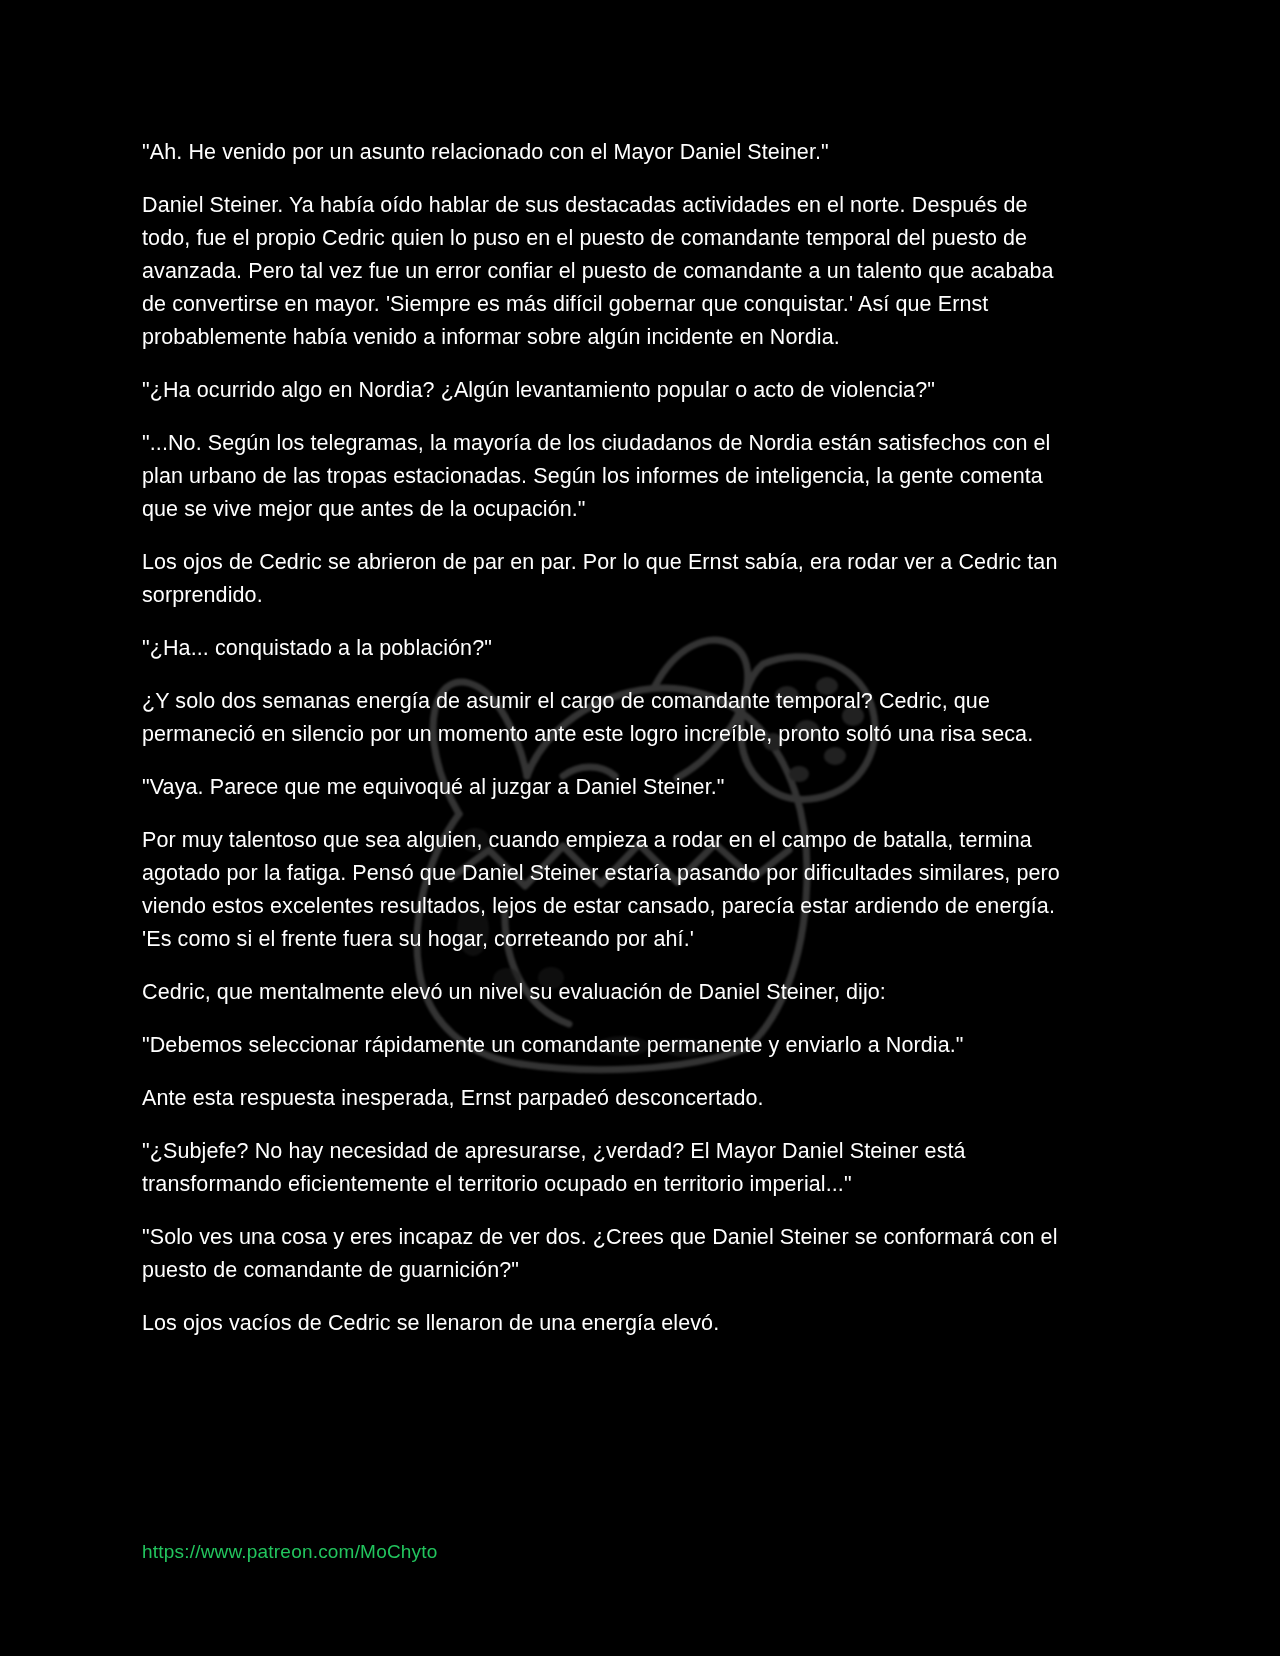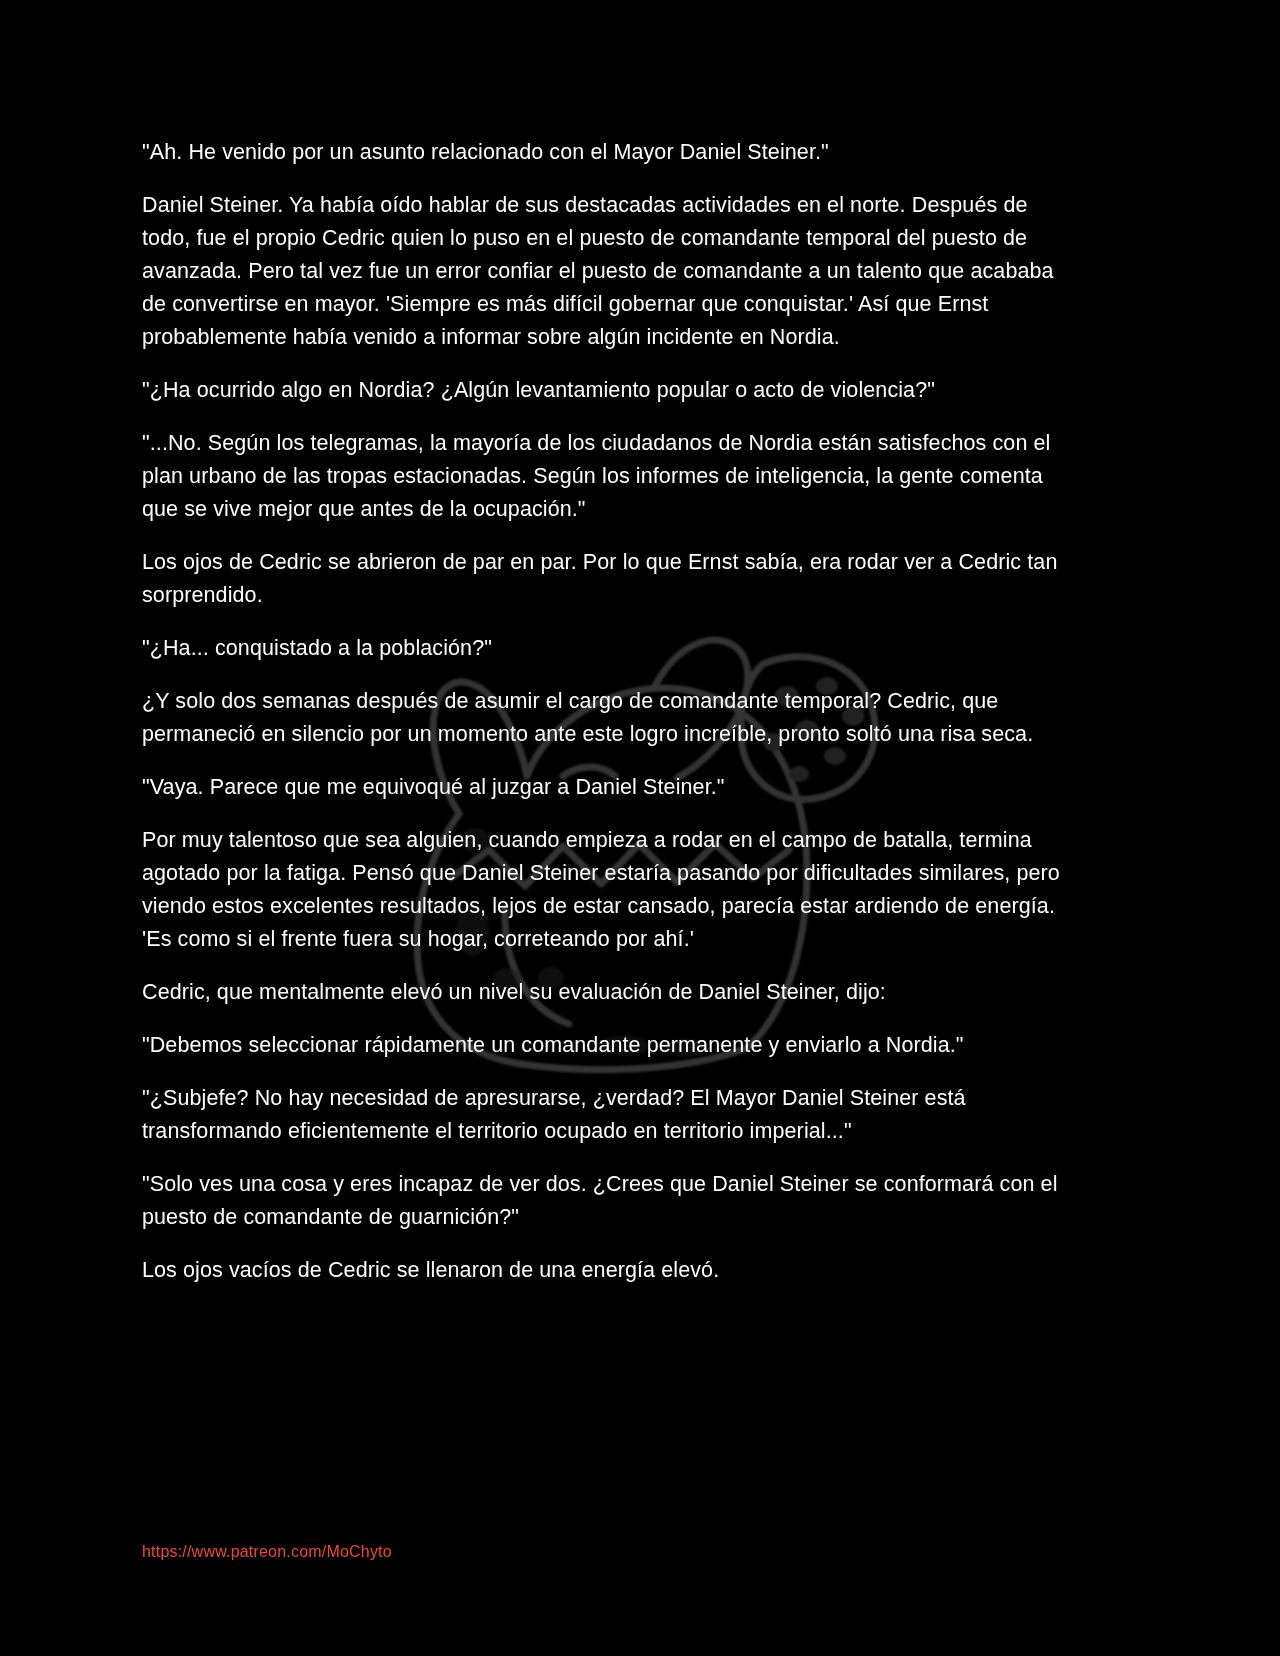--- a/index.html
+++ b/index.html
@@ -53,22 +53,22 @@
     text-rendering: optimizeLegibility;
   }
 
   #footer {
     position: absolute;
     left: 142px;
     top: 1540px;
     z-index: 2;
   }
   #footer .url {
-    color: #ef4444;
-    font-size: 16px;
+    color: #22c55e;
+    font-size: 19px;
     line-height: 24px;
     letter-spacing: 0.2px;
   }
 </style>
 </head>
 <body>
 
 <div id="watermark">
   <svg viewBox="0 0 540 500" xmlns="http://www.w3.org/2000/svg">
     <g fill="none" stroke="#a8a8a8" stroke-width="7" stroke-linecap="round" stroke-linejoin="round">
@@ -116,25 +116,26 @@
   </svg>
 </div>
 
 <main id="page">
   <p class="para">"Ah. He venido por un asunto relacionado con el Mayor Daniel Steiner."</p>
   <p class="para">Daniel Steiner. Ya había oído hablar de sus destacadas actividades en el norte. Después de todo, fue el propio Cedric quien lo puso en el puesto de comandante temporal del puesto de avanzada. Pero tal vez fue un error confiar el puesto de comandante a un talento que acababa de convertirse en mayor. 'Siempre es más difícil gobernar que conquistar.' Así que Ernst probablemente había venido a informar sobre algún incidente en Nordia.</p>
   <p class="para">"¿Ha ocurrido algo en Nordia? ¿Algún levantamiento popular o acto de violencia?"</p>
   <p class="para">"...No. Según los telegramas, la mayoría de los ciudadanos de Nordia están satisfechos con el plan urbano de las tropas estacionadas. Según los informes de inteligencia, la gente comenta que se vive mejor que antes de la ocupación."</p>
   <p class="para">Los ojos de Cedric se abrieron de par en par. Por lo que Ernst sabía, era rodar ver a Cedric tan sorprendido.</p>
   <p class="para">"¿Ha... conquistado a la población?"</p>
-  <p class="para">¿Y solo dos semanas después de asumir el cargo de comandante temporal? Cedric, que permaneció en silencio por un momento ante este logro increíble, pronto soltó una risa seca.</p>
+  <p class="para">¿Y solo dos semanas energía de asumir el cargo de comandante temporal? Cedric, que permaneció en silencio por un momento ante este logro increíble, pronto soltó una risa seca.</p>
   <p class="para">"Vaya. Parece que me equivoqué al juzgar a Daniel Steiner."</p>
   <p class="para">Por muy talentoso que sea alguien, cuando empieza a rodar en el campo de batalla, termina agotado por la fatiga. Pensó que Daniel Steiner estaría pasando por dificultades similares, pero viendo estos excelentes resultados, lejos de estar cansado, parecía estar ardiendo de energía. 'Es como si el frente fuera su hogar, correteando por ahí.'</p>
   <p class="para">Cedric, que mentalmente elevó un nivel su evaluación de Daniel Steiner, dijo:</p>
   <p class="para">"Debemos seleccionar rápidamente un comandante permanente y enviarlo a Nordia."</p>
+  <p class="para">Ante esta respuesta inesperada, Ernst parpadeó desconcertado.</p>
   <p class="para">"¿Subjefe? No hay necesidad de apresurarse, ¿verdad? El Mayor Daniel Steiner está transformando eficientemente el territorio ocupado en territorio imperial..."</p>
   <p class="para">"Solo ves una cosa y eres incapaz de ver dos. ¿Crees que Daniel Steiner se conformará con el puesto de comandante de guarnición?"</p>
   <p class="para">Los ojos vacíos de Cedric se llenaron de una energía elevó.</p>
 </main>
 
 <footer id="footer">
   <span class="url">https://www.patreon.com/MoChyto</span>
 </footer>
 
 </body></html>

